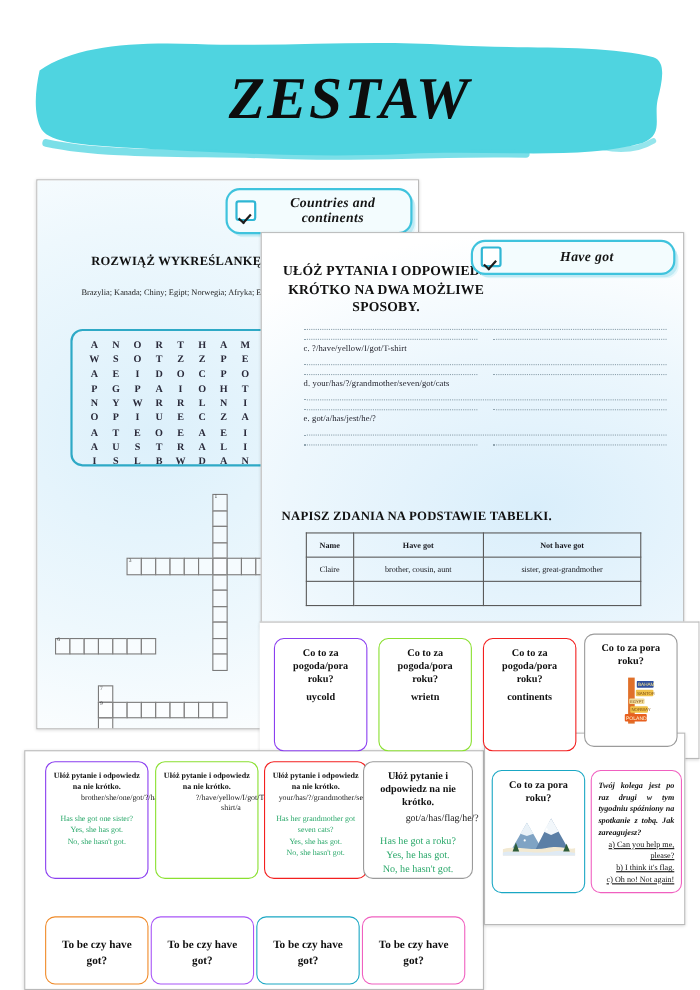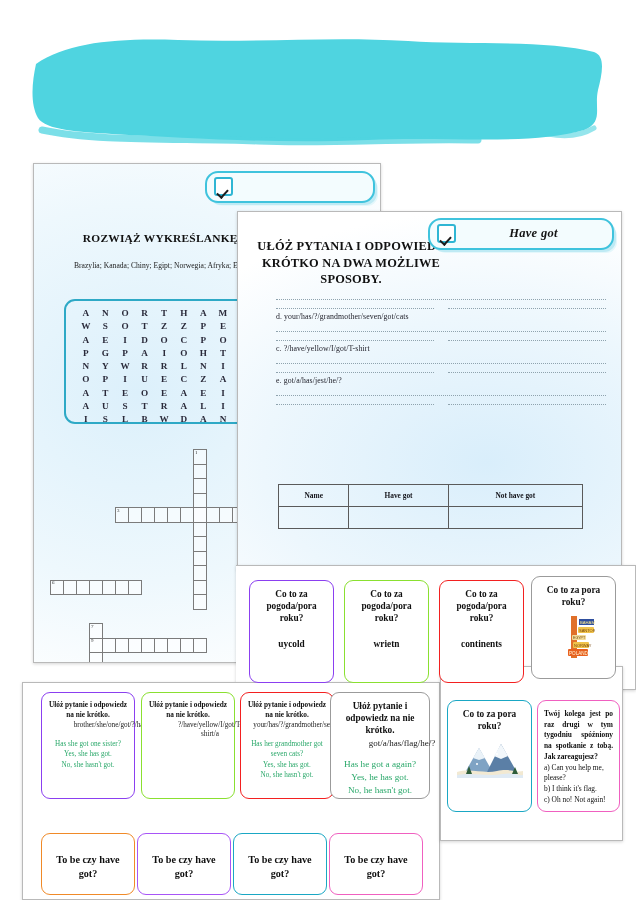--- a/index.html
+++ b/index.html
@@ -157,33 +157,33 @@
     border-radius: 9px; border: 1.7px solid #888;
     display: flex; flex-direction: column;
     align-items: center; justify-content: flex-start;
     padding: 7px 5px;
     text-align: center;
   }
   .card .c-prompt {
     font-weight: 700; font-size: 9.3px; line-height: 1.3; color: #101010;
   }
   .card .c-scramble {
-    font-weight: 700; font-size: 9.3px; color: #101010; margin-top: 15px;
+    font-weight: 700; font-size: 9.3px; color: #101010; margin-top: 5px;
   }
   .card .c-task { font-weight: 700; font-size: 7.3px; line-height: 1.35; color: #101010;}
   .card .c-words { font-size: 7.2px; line-height: 1.35; color: #1a1a1a; margin-top: 1px; padding-left: 44px;}
   .card .c-ans { font-size: 7.2px; line-height: 1.4; color: #2aa86a; margin-top: 9px;}
   .card .c-tobe { font-weight: 700; font-size: 10.2px; line-height: 1.35; color: #0f0f0f;}
   .card .c-dlg {
     font-weight: 700; font-size: 7.4px; line-height: 1.45;
-    color: #101010; text-align: justify;
+    color: #101010; text-align: justify; font-style: italic;
   }
   .card .c-dlg-opts {
     font-weight: 400; font-size: 7.4px; line-height: 1.45;
-    color: #101010; text-align: left; width: 100%;
+    color: #101010; text-align: right; width: 100%; text-decoration: underline;
   }
 
   
   #wc0 { left: 249px; top: 580px; width: 85px; height: 103px; border-color: #8b3ff0; }
   #wc1 { left: 344px; top: 580px; width: 85px; height: 103px; border-color: #8ae030; }
   #wc2 { left: 439px; top: 580px; width: 85px; height: 103px; border-color: #f32020; }
   #wc3 { left: 531px; top: 576px; width: 85px; height: 103px; border-color: #9b9b9b; }
 
   
   #sc-season { left: 447px; top: 700px; width: 85px; height: 112px; border-color: #1aa7c4; }
@@ -211,20 +211,21 @@
 
   <div class="banner-wrap">
     <svg class="banner-svg" width="580" height="115" viewBox="0 0 580 115">
       <path d="M8,30 C40,8 90,4 150,6 C230,9 300,2 380,7 C440,11 520,6 566,18
                C578,22 574,40 570,56 C566,74 576,88 556,96
                C500,112 420,102 340,106 C250,110 160,104 84,100
                C50,98 18,96 10,84 C2,70 4,48 8,30 Z" fill="#4fd4e0"></path>
       <path d="M14,96 C70,108 150,104 230,107 C300,110 380,104 450,106" stroke="#4fd4e0" stroke-width="7" fill="none" opacity="0.75" stroke-linecap="round"></path>
       <path d="M520,100 C540,104 556,100 566,94" stroke="#4fd4e0" stroke-width="5" fill="none" opacity="0.6" stroke-linecap="round"></path>
     </svg>
+    <div class="banner-title">ZESTAW</div>
   </div>
 
   <div class="sheet" id="sheet-countries">
     <div class="sheet-bg"></div>
     <div class="ws-title">ROZWIĄŻ WYKREŚLANKĘ I KRZYŻÓWKĘ.</div>
     <div class="ws-words">Brazylia; Kanada; Chiny; Egipt; Norwegia; Afryka; Europa; Ameryka Północna</div>
 
     <div class="ws-grid-frame">
       <div class="ws-row">
           <span>A</span>
@@ -450,70 +451,77 @@
         <div class="cw-cell" style="left: 91px; top: 188.5px;"></div>
         <div class="cw-cell" style="left: 104px; top: 188.5px;"></div>
         <div class="cw-cell" style="left: 117px; top: 188.5px;"></div>
         <div class="cw-cell" style="left: 130px; top: 188.5px;"></div>
         <div class="cw-cell" style="left: 143px; top: 188.5px;"></div>
       </div>
   </div>
 
   <div class="badge" id="badge-countries">
     <span class="chk"></span>
+    <span class="btxt">Countries and continents</span>
   </div>
 
   <div class="sheet" id="sheet-havegot">
     <div class="sheet-bg"></div>
     <div class="hg-title">UŁÓŻ PYTANIA I ODPOWIEDZ KRÓTKO NA DWA MOŻLIWE SPOSOBY.</div>
 
     <div class="hg-items" id="hg-items">
         <div class="hg-item">
           <div class="hg-line-full"></div>
           <div class="hg-line-split">
             <div></div>
             <div></div>
           </div>
         </div>
         <div class="hg-item">
-          <div class="hg-q">d. your/has/?/grandmother/seven/got/cats</div>
+          <div class="hg-q">c. ?/have/yellow/I/got/T-shirt</div>
           <div class="hg-line-full"></div>
           <div class="hg-line-split">
             <div></div>
             <div></div>
           </div>
         </div>
         <div class="hg-item">
-          <div class="hg-q">c. ?/have/yellow/I/got/T-shirt</div>
+          <div class="hg-q">d. your/has/?/grandmother/seven/got/cats</div>
           <div class="hg-line-full"></div>
           <div class="hg-line-split">
             <div></div>
             <div></div>
           </div>
         </div>
         <div class="hg-item">
           <div class="hg-q">e. got/a/has/jest/he/?</div>
           <div class="hg-line-full"></div>
           <div class="hg-line-split">
             <div></div>
             <div></div>
           </div>
         </div>
       </div>
 
+    <div class="hg-sub">NAPISZ ZDANIA NA PODSTAWIE TABELKI.</div>
 
     <table class="hg-table">
       <thead>
         <tr>
           <th>Name</th>
           <th>Have got</th>
           <th>Not have got</th>
         </tr>
       </thead>
       <tbody>
+        <tr>
+          <td>Claire</td>
+          <td>brother, cousin, aunt</td>
+          <td>sister, great-grandmother</td>
+        </tr>
         <tr>
           <td>&nbsp;</td>
           <td>&nbsp;</td>
           <td>&nbsp;</td>
         </tr>
       </tbody>
     </table>
   </div>
 
   <div class="badge" id="badge-havegot">
@@ -609,21 +617,21 @@
   <div class="card" id="qc2">
     <div class="c-task">Ułóż pytanie i odpowiedz na nie krótko.</div>
     <div class="c-words">your/has/?/grandmother/seven/got/cats</div>
     <div class="c-ans" style="white-space: pre-line;">Has her grandmother got seven cats?
 Yes, she has got.
 No, she hasn't got.</div>
   </div>
   <div class="card" id="qc3">
     <div class="c-prompt">Ułóż pytanie i odpowiedz na nie krótko.</div>
     <div class="c-words" style="font-size:9px">got/a/has/flag/he/?</div>
-    <div class="c-ans" style="font-size: 9.2px; white-space: pre-line;">Has he got a again?
+    <div class="c-ans" style="font-size: 9.2px; white-space: pre-line;">Has he got a roku?
 Yes, he has got.
 No, he hasn't got.</div>
   </div>
 
   <div class="card" id="tb0">
     <div class="c-tobe">To be czy have got?</div>
   </div>
   <div class="card" id="tb1">
     <div class="c-tobe">To be czy have got?</div>
   </div>

